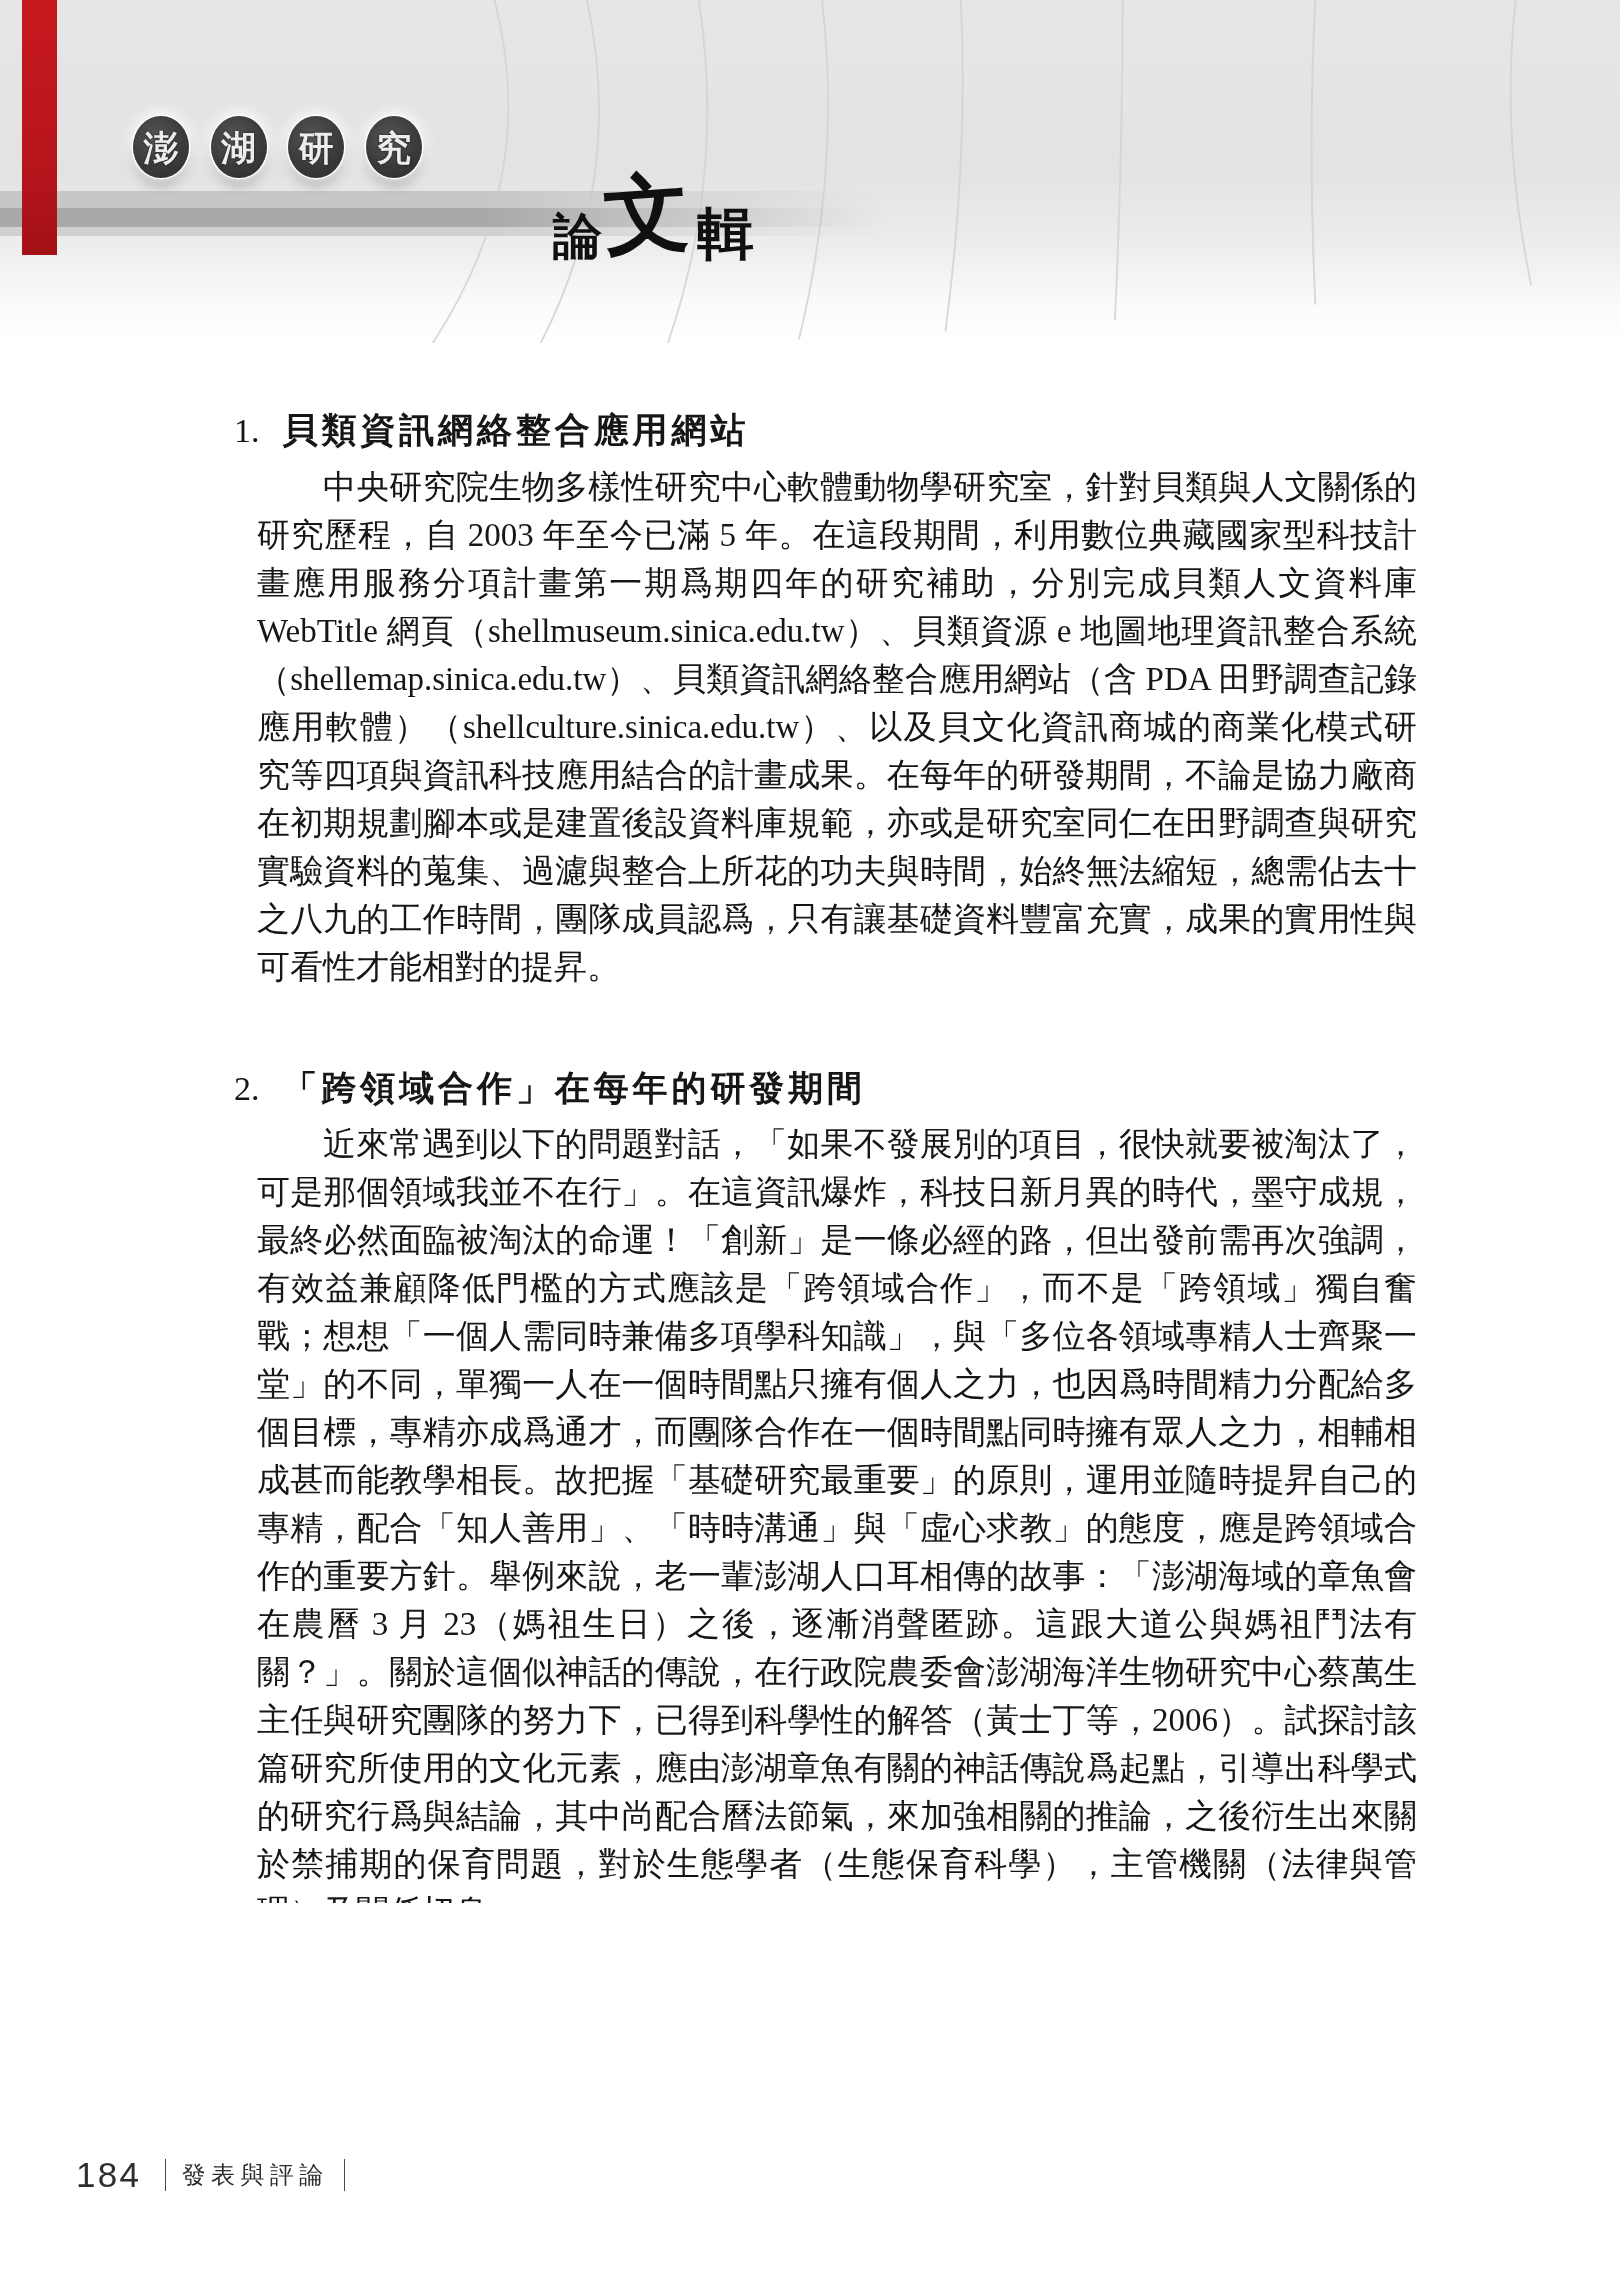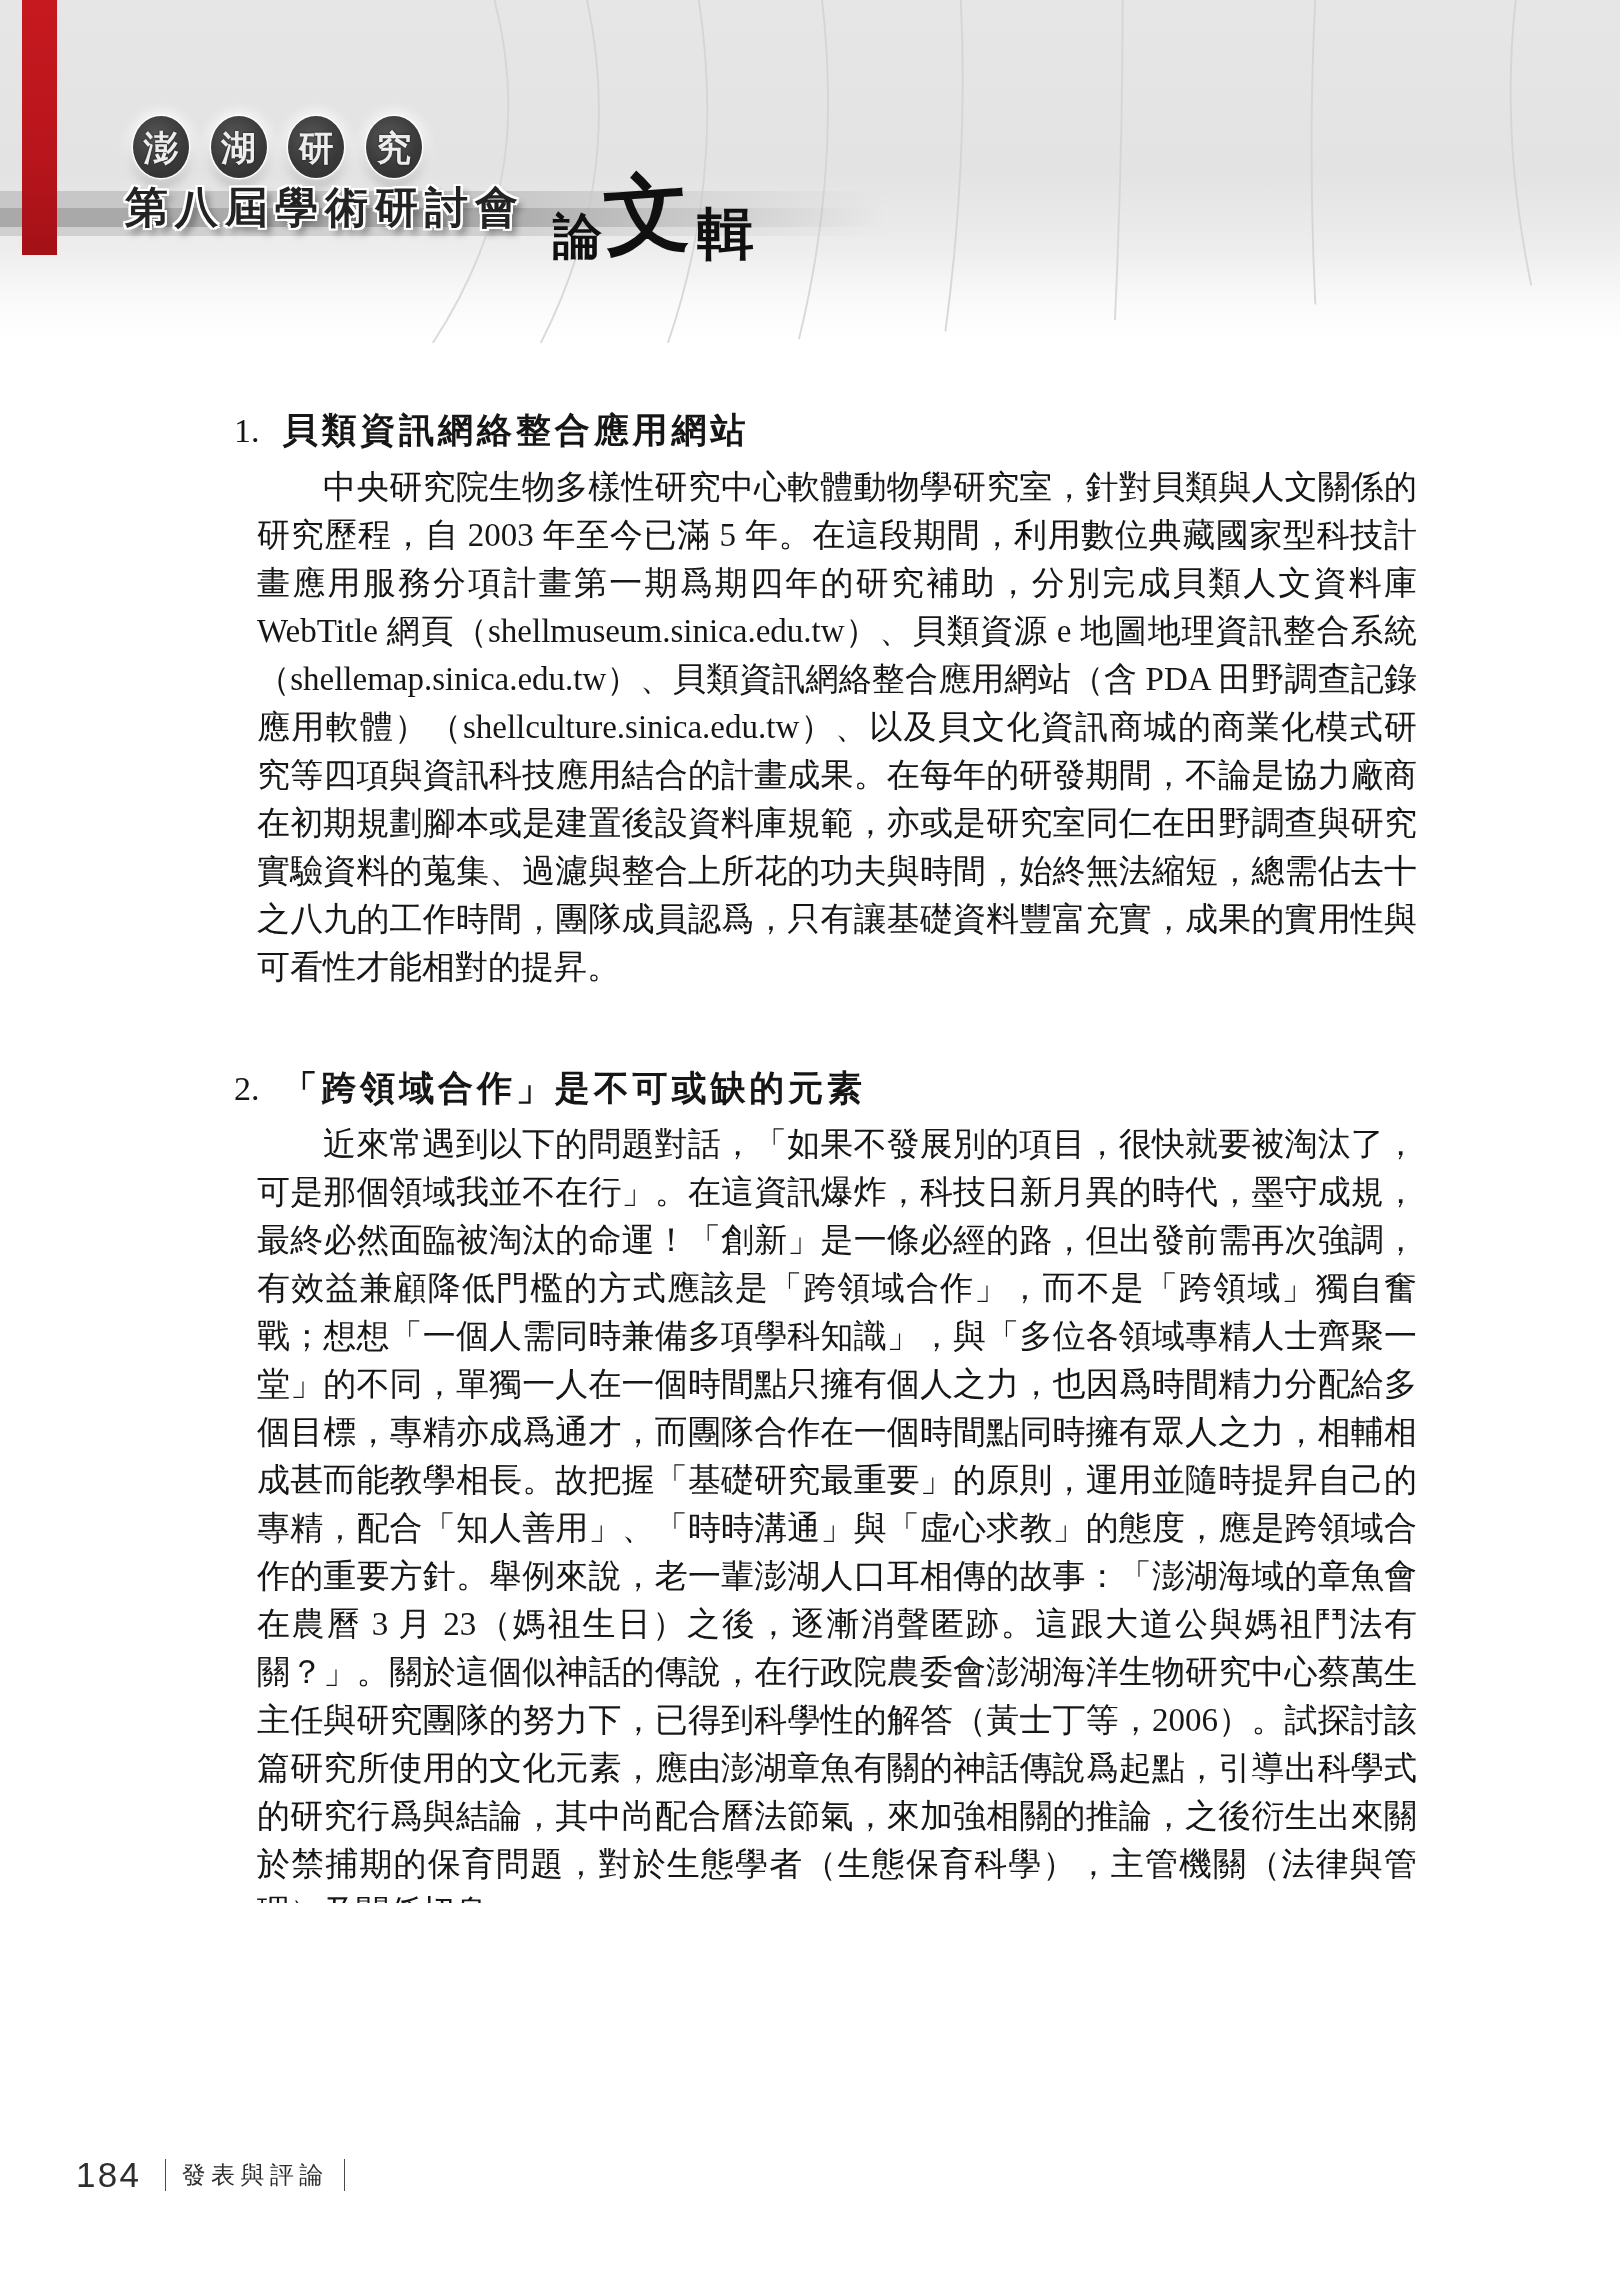--- a/index.html
+++ b/index.html
@@ -117,38 +117,37 @@
         <span>湖</span>
       </div>
       <div class="logo-circle">
         <span>研</span>
       </div>
       <div class="logo-circle">
         <span>究</span>
       </div>
     </div>
 
-    <div class="conf-line">第八屆學術研討會</div>
 
     <div class="proc-title">
       <span class="t-lun">論</span>
       <span class="t-wen">文</span>
       <span class="t-ji">輯</span>
     </div>
   </div>
 
   <div class="sec-head sec1">
     <span class="num">1.</span>
     <span class="ttl">貝類資訊網絡整合應用網站</span>
   </div>
   <div class="para para1">中央研究院生物多樣性研究中心軟體動物學研究室，針對貝類與人文關係的研究歷程，自 2003 年至今已滿 5 年。在這段期間，利用數位典藏國家型科技計畫應用服務分項計畫第一期爲期四年的研究補助，分別完成貝類人文資料庫 WebTitle 網頁（shellmuseum.sinica.edu.tw）、貝類資源 e 地圖地理資訊整合系統（shellemap.sinica.edu.tw）、貝類資訊網絡整合應用網站（含 PDA 田野調查記錄應用軟體）（shellculture.sinica.edu.tw）、以及貝文化資訊商城的商業化模式研究等四項與資訊科技應用結合的計畫成果。在每年的研發期間，不論是協力廠商在初期規劃腳本或是建置後設資料庫規範，亦或是研究室同仁在田野調查與研究實驗資料的蒐集、過濾與整合上所花的功夫與時間，始終無法縮短，總需佔去十之八九的工作時間，團隊成員認爲，只有讓基礎資料豐富充實，成果的實用性與可看性才能相對的提昇。</div>
 
   <div class="sec-head sec2">
     <span class="num">2.</span>
-    <span class="ttl">「跨領域合作」是不可或缺的元素</span>
+    <span class="ttl">「跨領域合作」在每年的研發期間</span>
   </div>
   <div class="para para2">近來常遇到以下的問題對話，「如果不發展別的項目，很快就要被淘汰了，可是那個領域我並不在行」。在這資訊爆炸，科技日新月異的時代，墨守成規，最終必然面臨被淘汰的命運！「創新」是一條必經的路，但出發前需再次強調，有效益兼顧降低門檻的方式應該是「跨領域合作」，而不是「跨領域」獨自奮戰；想想「一個人需同時兼備多項學科知識」，與「多位各領域專精人士齊聚一堂」的不同，單獨一人在一個時間點只擁有個人之力，也因爲時間精力分配給多個目標，專精亦成爲通才，而團隊合作在一個時間點同時擁有眾人之力，相輔相成甚而能教學相長。故把握「基礎研究最重要」的原則，運用並隨時提昇自己的專精，配合「知人善用」、「時時溝通」與「虛心求教」的態度，應是跨領域合作的重要方針。舉例來說，老一輩澎湖人口耳相傳的故事：「澎湖海域的章魚會在農曆 3 月 23（媽祖生日）之後，逐漸消聲匿跡。這跟大道公與媽祖鬥法有關？」。關於這個似神話的傳說，在行政院農委會澎湖海洋生物研究中心蔡萬生主任與研究團隊的努力下，已得到科學性的解答（黃士丁等，2006）。試探討該篇研究所使用的文化元素，應由澎湖章魚有關的神話傳說爲起點，引導出科學式的研究行爲與結論，其中尚配合曆法節氣，來加強相關的推論，之後衍生出來關於禁捕期的保育問題，對於生態學者（生態保育科學），主管機關（法律與管理）及關係切身</div>
 
   <div class="footer">
     <span class="page-num">184</span>
     <span class="footer-label">發表與評論</span>
   </div>
 
 </div>
 

